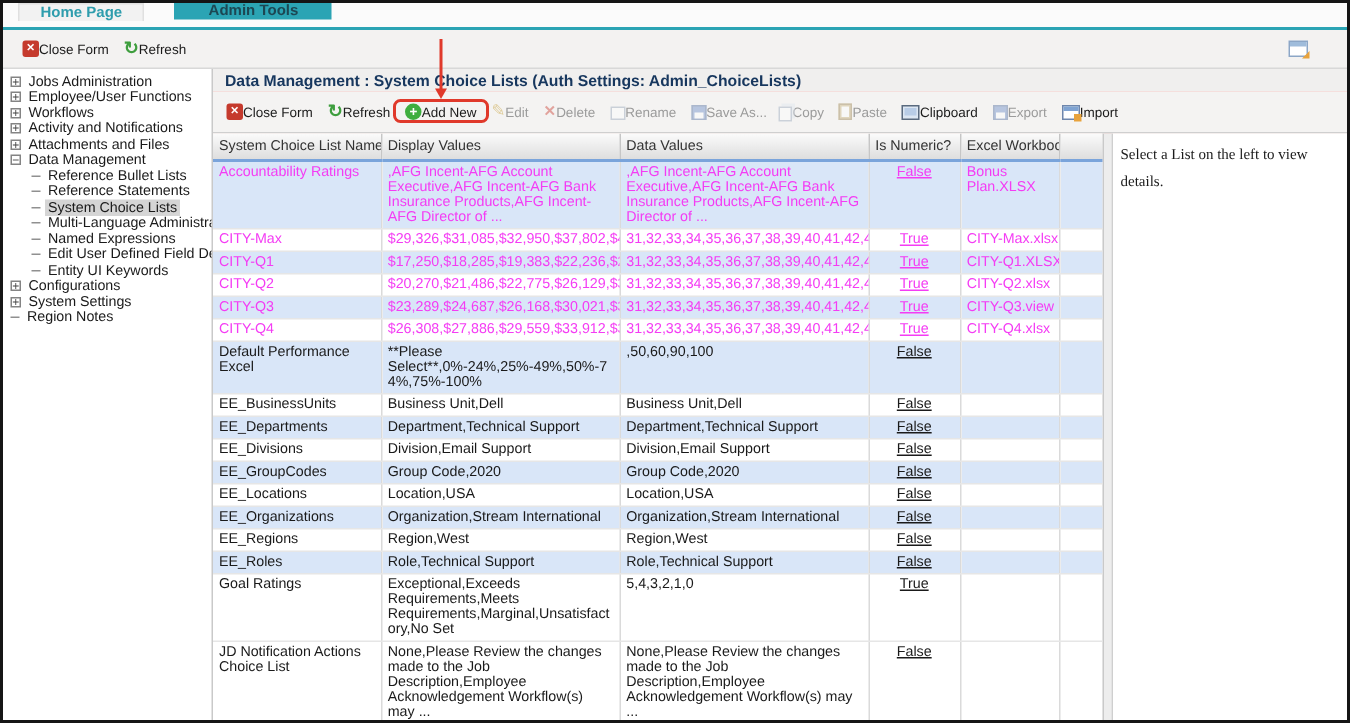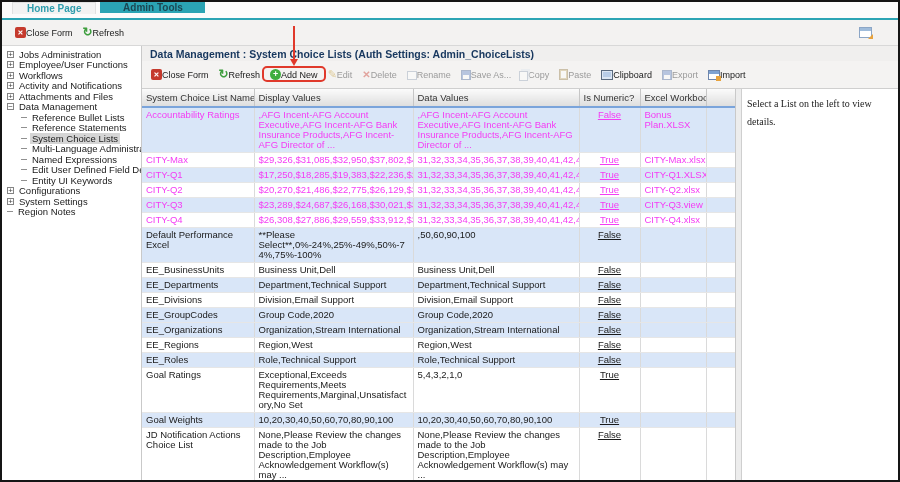--- a/index.html
+++ b/index.html
@@ -8,21 +8,21 @@
 
   .screen { width:900px; height:482px; border:2px solid #151515; background:#fff;
             position:relative; overflow:hidden; display:flex; flex-direction:column; }
 
   
   .tabbar { height:18px; background:#fbfbfb; border-bottom:2px solid #2BA4B4;
             display:flex; align-items:flex-start; padding-left:10px; flex:0 0 auto; }
   .tab { display:flex; align-items:center; justify-content:center; font-size:10px; font-weight:bold;
          padding:0 14px; cursor:default; }
   .tab.inactive { background:#f2f2f2; color:#2E9DAD; border:1px solid #e0e0e0; border-bottom:none; }
-  .tab.active { background:#2BA4B4; color:#1C4753; margin-left:4px; min-width:105px; }
+  .tab.active { background:#2BA4B4; color:#1C4753; margin-left:20px; min-width:105px; }
 
   
   .top-toolbar { height:26px; background:#F3F2F1; border-bottom:1px solid #D8D8D8;
                  display:flex; align-items:center; padding:0 8px; flex:0 0 auto; }
   .tbtn { display:flex; flex-direction:row; align-items:center; justify-content:center;
           padding:1px 5px; position:relative; cursor:default; }
   .tbtn .tlabel { font-size:9px; color:#1A1A1A; margin-top:1px; white-space:nowrap; }
   .tbtn.disabled .tlabel { color:#9B9B9B; }
   .tbtn.disabled .tico { opacity:.45; }
   .tico { display:inline-block; position:relative; }
@@ -365,20 +365,28 @@
                   <td></td>
                 </tr>
                 <tr class="alt ">
                   <td>EE_GroupCodes</td>
                   <td>Group Code,2020</td>
                   <td>Group Code,2020</td>
                   <td class="c-num">False</td>
                   <td></td>
                   <td></td>
                 </tr>
+                <tr class="">
+                  <td>EE_Locations</td>
+                  <td>Location,USA</td>
+                  <td>Location,USA</td>
+                  <td class="c-num">False</td>
+                  <td></td>
+                  <td></td>
+                </tr>
                 <tr class="alt ">
                   <td>EE_Organizations</td>
                   <td>Organization,Stream International</td>
                   <td>Organization,Stream International</td>
                   <td class="c-num">False</td>
                   <td></td>
                   <td></td>
                 </tr>
                 <tr class="">
                   <td>EE_Regions</td>
@@ -397,28 +405,20 @@
                   <td></td>
                 </tr>
                 <tr class="">
                   <td>Goal Ratings</td>
                   <td>Exceptional,Exceeds Requirements,Meets Requirements,Marginal,Unsatisfactory,No Set</td>
                   <td>5,4,3,2,1,0</td>
                   <td class="c-num">True</td>
                   <td></td>
                   <td></td>
                 </tr>
-                <tr class="alt ">
-                  <td>Goal Weights</td>
-                  <td>10,20,30,40,50,60,70,80,90,100</td>
-                  <td>10,20,30,40,50,60,70,80,90,100</td>
-                  <td class="c-num">True</td>
-                  <td></td>
-                  <td></td>
-                </tr>
                 <tr class="">
                   <td>JD Notification Actions Choice List</td>
                   <td>None,Please Review the changes made to the Job Description,Employee Acknowledgement Workflow(s) may ...</td>
                   <td>None,Please Review the changes made to the Job Description,Employee Acknowledgement Workflow(s) may ...</td>
                   <td class="c-num">False</td>
                   <td></td>
                   <td></td>
                 </tr>
               </tbody>
           </table>

